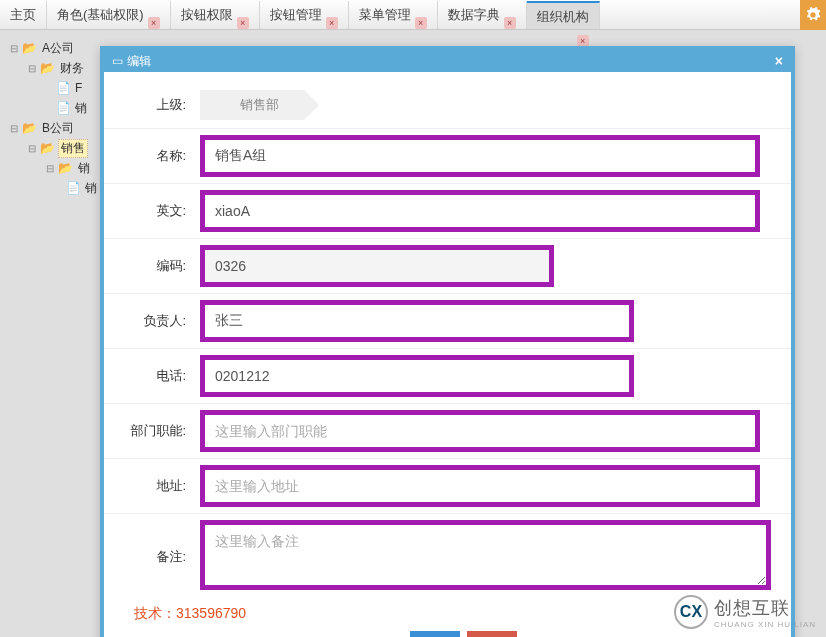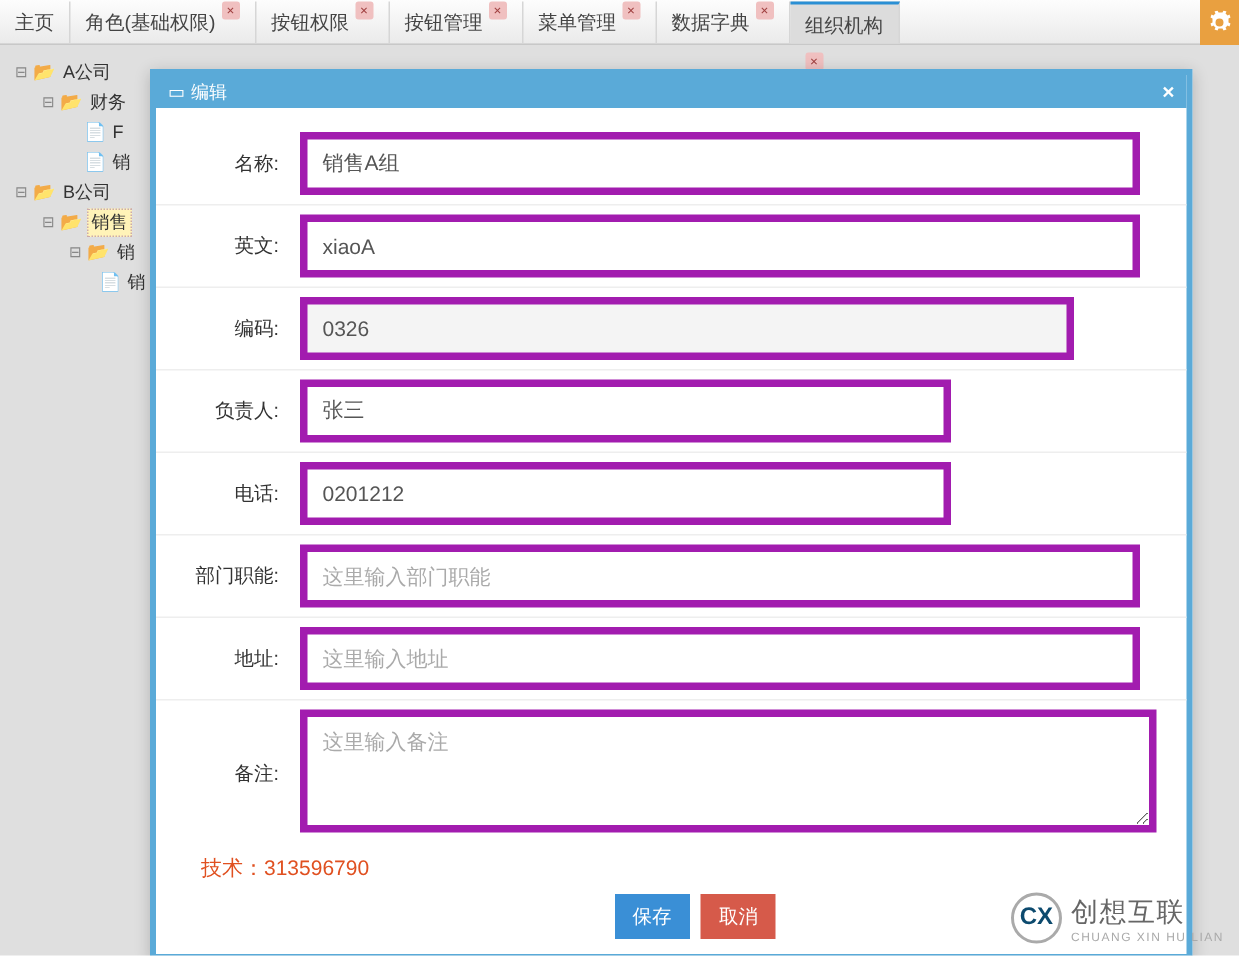--- a/index.html
+++ b/index.html
@@ -22,21 +22,21 @@
       border-bottom: 1px solid #c8c8c8;
       position: relative;
     }
     .tab {
       padding: 0 10px;
       height: 28px;
       line-height: 28px;
       border-right: 1px solid #d6d6d6;
       color: #444;
       display: flex;
-      align-items: flex-start;
+      align-items: flex-end;
       gap: 4px;
       cursor: pointer;
       position: relative;
     }
     .tab.active {
       background: #dcdcdc;
       border-top: 2px solid #2a8fd4;
       flex-direction: column;
     }
     .tab .close {
@@ -133,24 +133,24 @@
     input[type=text], textarea {
       border: 5px solid #a21caf;
       padding: 8px 10px;
       font-size: 14px;
       color: #555;
       font-family: inherit;
       width: 100%;
     }
     input::placeholder, textarea::placeholder { color: #aaa; }
     input.short { width: 434px; }
-    input.mid { width: 516px; }
+    input.mid { width: 354px; }
     input.wide { width: 560px; }
     input[readonly] { background: #f4f4f4; }
-    textarea { height: 82px; resize: both; }
+    textarea { height: 70px; resize: both; }
     
     .breadcrumb-chip {
       background: #f0f0f0;
       display: inline-block;
       padding: 6px 40px;
       color: #888;
       position: relative;
       clip-path: polygon(0 0, calc(100% - 15px) 0, 100% 50%, calc(100% - 15px) 100%, 0 100%);
     }
     
@@ -275,20 +275,24 @@
 <div class="modal">
   <div class="modal-header">
     <span class="title-wrap">
       <span>▭</span>
       <span>编辑</span>
     </span>
     <span class="modal-close">×</span>
   </div>
   <div class="modal-body">
 
+    <div class="form-row">
+      <div class="form-label">上级:</div>
+      <div class="form-field"><span class="breadcrumb-chip">销售部</span></div>
+    </div>
 
     <div class="form-row">
       <div class="form-label">名称:</div>
       <div class="form-field"><input type="text" class="wide" value="销售A组" style=""></div>
     </div>
 
     <div class="form-row">
       <div class="form-label">英文:</div>
       <div class="form-field"><input type="text" class="wide" value="xiaoA" style=""></div>
     </div>

